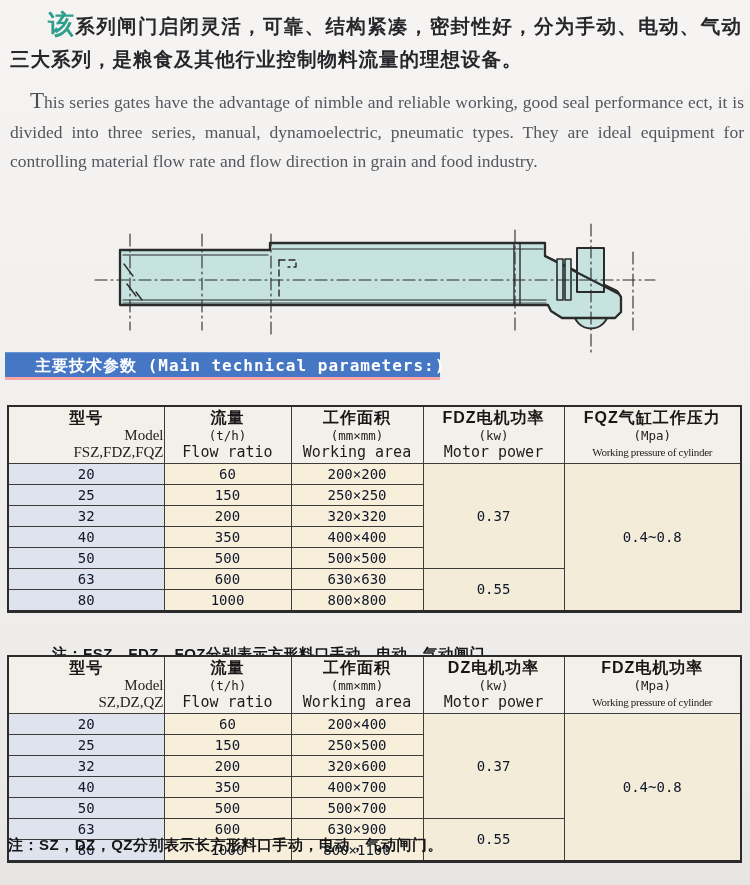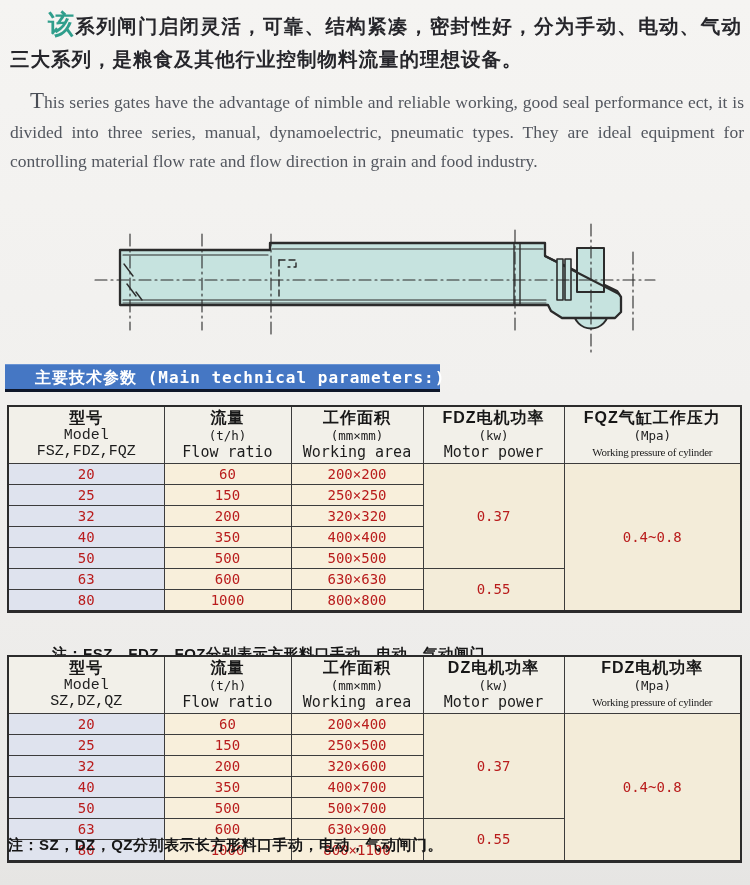--- a/index.html
+++ b/index.html
@@ -24,24 +24,24 @@
     font-size:17.5px; line-height:29.5px; color:#53575f;
     text-align:justify; text-indent:20px;
   }
   .en-lead { font-size:23px; color:#4a4e56; }
 
   
   .drawing-wrap { position:absolute; left:0; top:212px; width:750px; height:152px; }
 
   
   .section-bar {
-    position:absolute; left:5px; top:364px; width:435px; height:28px;
+    position:absolute; left:5px; top:352px; width:435px; height:28px;
     background:#4577c4;
     border-top:1px solid #6a94d4;
-    border-bottom:3px solid #0f172a;
+    border-bottom:3px solid #fca5a5;
     color:#ffffff;
     font-family:"DejaVu Sans Mono", monospace;
     font-weight:bold; font-size:16px; line-height:25px;
     padding-left:30px; letter-spacing:1px;
     white-space:nowrap;
   }
 
   
   .table-wrap { position:absolute; left:7px; width:733px; }
   #table1-wrap { top:405px; }
@@ -52,32 +52,32 @@
     background:#f8efdb;
   }
   table.ptable th, table.ptable td {
     border:1.5px solid #3c3c3c; text-align:center; vertical-align:middle; padding:0;
     overflow:hidden;
   }
   table.ptable th { height:57px; background:#f2f0e9; font-weight:normal; }
   table.ptable td {
     height:20px; line-height:20px;
     font-family:"DejaVu Sans Mono", monospace;
-    font-size:14px; color:#b91c1c;text-align:center;
+    font-size:14px; color:#0f172a;text-align:center;
   }
   td.c-model { background:#dfe3ee; font-size:13.5px; }
   td.c-num   { background:#f8efdb; }
   td.c-merge { background:#f3ecd9; font-size:15px; }
   .h-cn  { font-size:16px; font-weight:700; color:#171717; line-height:20px;
            font-family:"Liberation Sans", sans-serif; letter-spacing:1px; }
   .h-sub { font-size:12.5px; line-height:15px; color:#222;
            font-family:"DejaVu Sans Mono", monospace; }
   .h-en  { font-size:15px; line-height:18px; color:#1c1c1c;
            font-family:"DejaVu Sans Mono", monospace; }
-  th.col0 .h-sub, th.col0 .h-en { font-family:Liberation Mono, monospace; font-size:15px; }
+  th.col0 .h-sub, th.col0 .h-en { font-family:Liberation Serif, serif; font-size:15px;text-align:right; }
   th.col4 .h-en { font-size:11px; letter-spacing:-0.3px;font-family:Liberation Serif, serif; }
 
   .table-note {
     position:absolute; left:8px; width:730px;
     font-family:"Liberation Sans", sans-serif;
     font-size:15px; color:#161616; font-weight:600; letter-spacing:0.5px;
   }
   #note1 { top:645px;margin-left:44px; }
   #note2 { top:836px; }
 </style>

